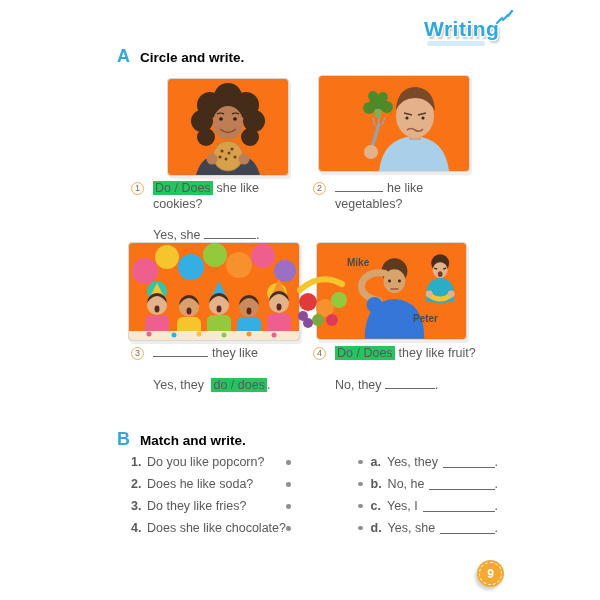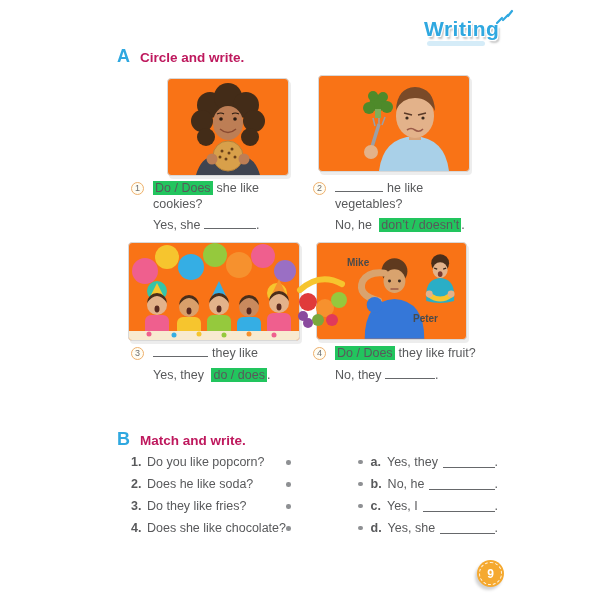--- a/index.html
+++ b/index.html
@@ -17,21 +17,21 @@
   }
   .logo-dashes { position:absolute; right:-16px; top:-9px; }
   .logo-smudge {
     position:absolute; left:3px; bottom:-5px; width:58px; height:5px;
     background:#bfe2f5; border-radius:3px; opacity:.65;
   }
 
   
   .sec-head { position:absolute; display:flex; align-items:baseline; gap:10px; }
   .sec-letter { font-size:18px; font-weight:bold; color:#2fa8e0; }
-  .sec-title { font-size:13.5px; font-weight:bold; color:#be185d; }
+  .sec-title { font-size:13.5px; font-weight:bold; color:#000000; }
 
   
   .photo {
     position:absolute; background:#f97316; border:1px solid #d8d8d8; border-radius:4px;
     box-shadow:2px 3px 0 rgba(0,0,0,.07); overflow:hidden;font-weight:bold;
   }
   .photo svg { display:block; width:100%; height:100%; }
   .photo-label { position:absolute; font-size:10px; color:#4a4a4a; }
   .fruit-overlay { position:absolute; z-index:3; }
 
@@ -43,21 +43,21 @@
     font-size:9px; line-height:11px; text-align:center; color:#6d6e70;
   }
   .qa-body { margin-left:22px; }
   .hl { background:#22c55e; padding:0 2px; }
   .gap-l { margin-left:4px; }
   .blank {
     display:inline-block; border-bottom:1.5px solid #66686b; height:10px;
     vertical-align:baseline;
   }
   .w52{width:52px}.w48{width:48px}.w55{width:55px}.w50{width:50px}
-  .ans { margin-top:6px; }
+  .ans { margin-top:16px; }
 
   
   .b-col { position:absolute; font-size:12.5px; }
   .b-row { position:relative; display:flex; align-items:center; height:22px; }
   .b-left .b-row { width:170px; }
   .b-num { font-weight:bold; width:16px; flex:none; }
   .b-dot {
     position:absolute; width:4.5px; height:4.5px; border-radius:50%;
     background:#8e9093; top:9px;
   }
@@ -269,24 +269,20 @@
     </div>
   </div>
 
   <div class="qa" style="left:313px; top:181px; width:175px;">
     <span class="num-circle">2</span>
     <div class="qa-body">
       <div>
         <span class="blank w48"></span><span class="gap-l">he like</span>
       </div>
       <div>vegetables?</div>
-      <div class="ans">
-        <span>No, he</span>
-        <span class="hl gap-l">don’t / doesn’t</span><span>.</span>
-      </div>
     </div>
   </div>
 
   <div class="qa" style="left:131px; top:346px; width:175px;">
     <span class="num-circle">3</span>
     <div class="qa-body">
       <div>
         <span class="blank w55"></span><span class="gap-l">they like</span>
       </div>
       <div class="ans">

